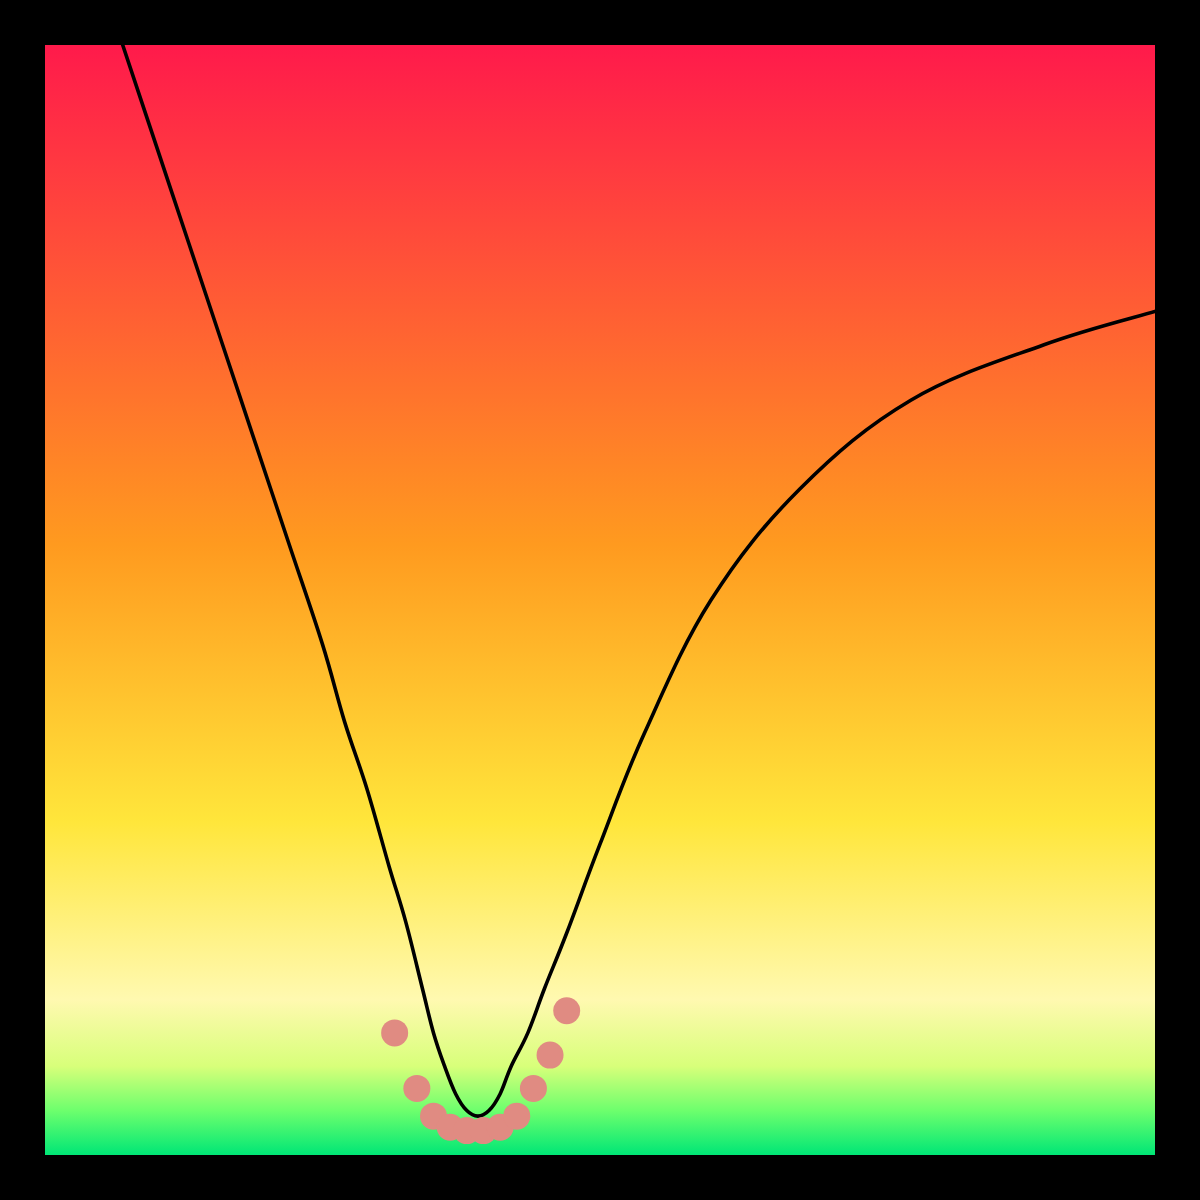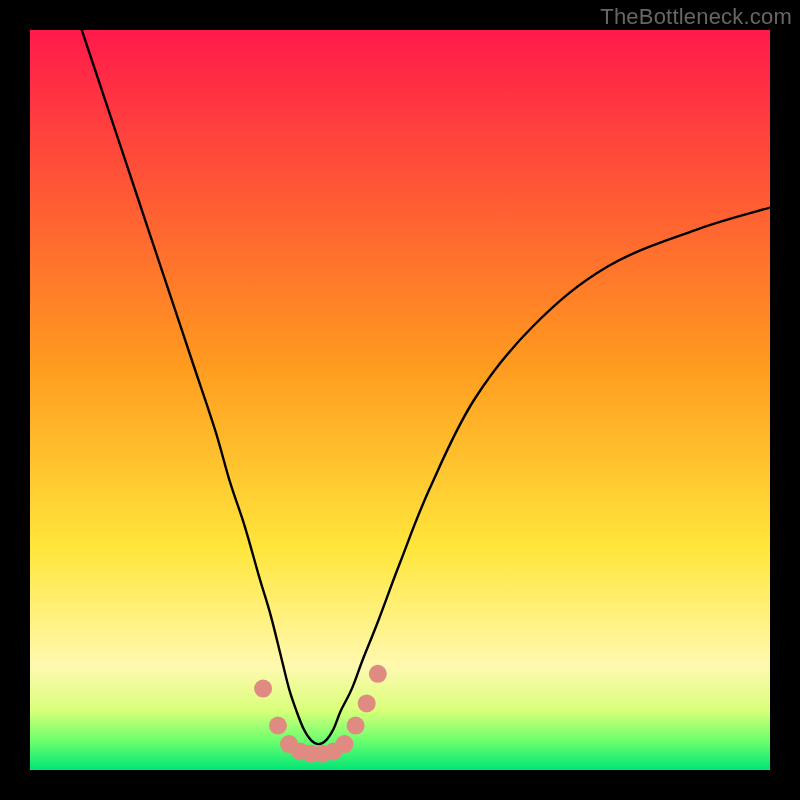--- a/index.html
+++ b/index.html
@@ -33,21 +33,20 @@
     font-size: 22px;
     font-weight: 500;
     letter-spacing: 0.2px;
   }
   svg { display: block; }
 </style>
 </head>
 <body>
 
 <div class="frame">
-  <div class="watermark">TheBottleneck.com</div>
   <div class="plot">
     <svg id="chart-svg" width="740" height="740" viewBox="0 0 740 740" preserveAspectRatio="none">
         <defs>
           <linearGradient id="bg" x1="0" y1="0" x2="0" y2="1">
             <stop offset="0%" stop-color="#ff1a4b"></stop>
             <stop offset="45%" stop-color="#ff9a1f"></stop>
             <stop offset="70%" stop-color="#ffe63b"></stop>
             <stop offset="86%" stop-color="#fff9b0"></stop>
             <stop offset="92%" stop-color="#d8ff7a"></stop>
             <stop offset="96%" stop-color="#6dff6d"></stop>

